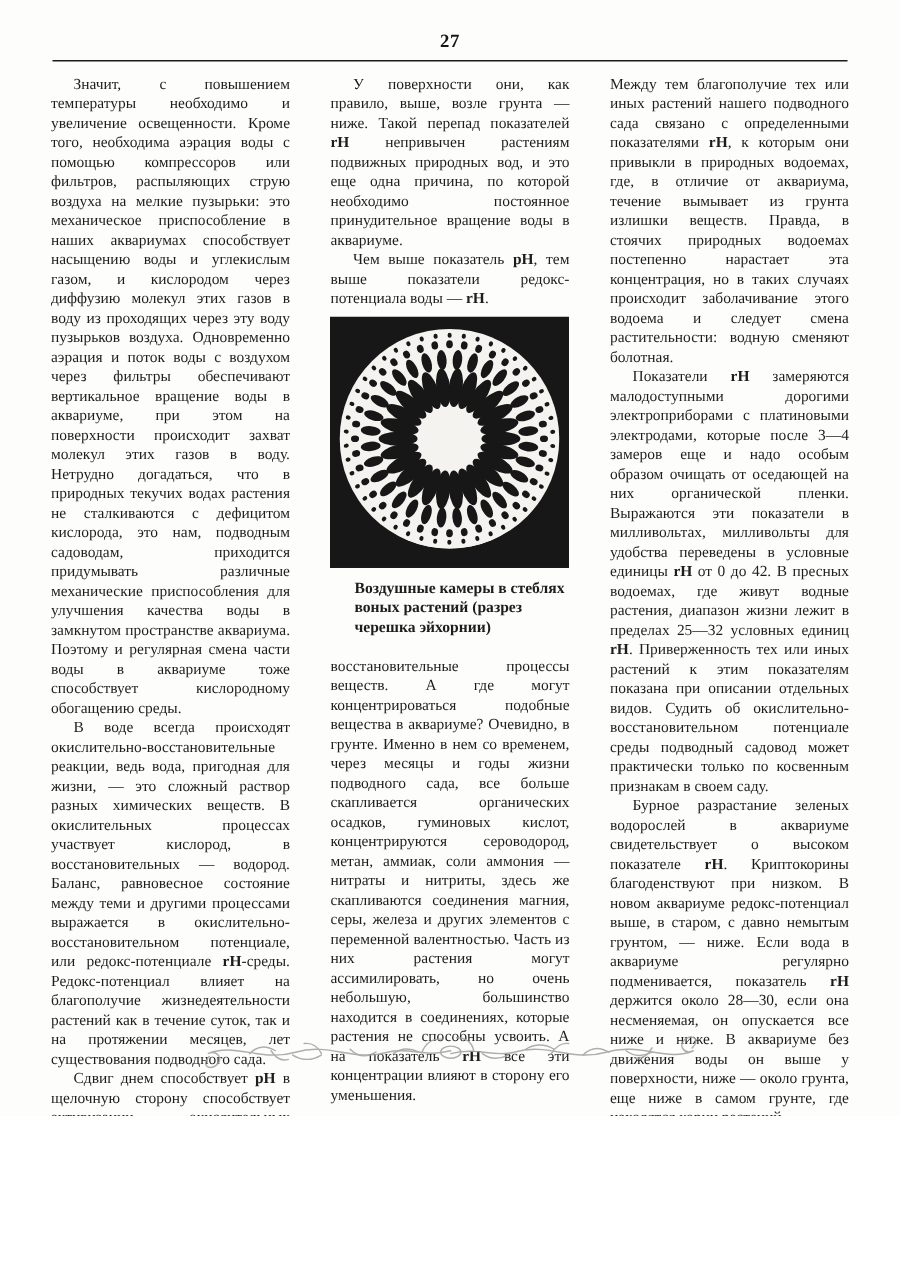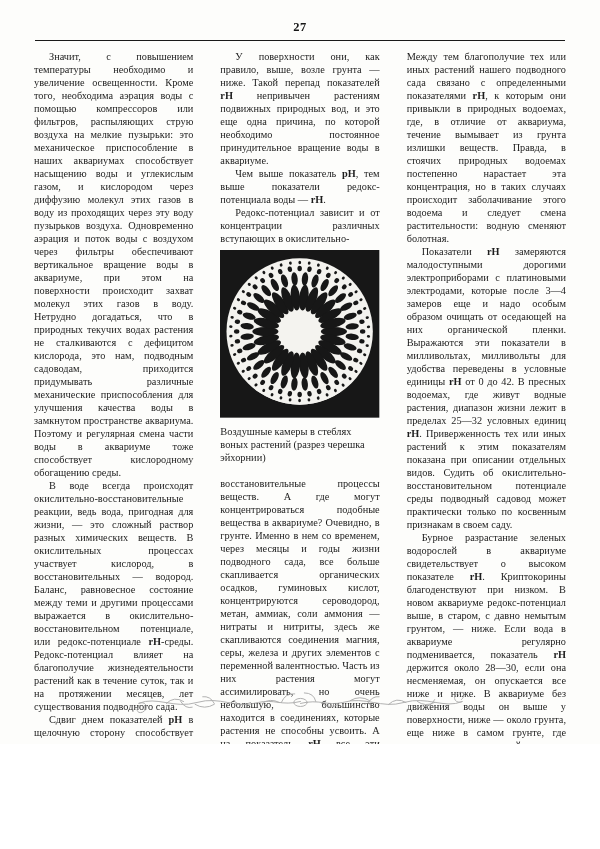--- a/index.html
+++ b/index.html
@@ -39,22 +39,22 @@
     text-align:justify;
     hyphens:auto;
     -webkit-hyphens:auto;
     overflow-wrap:break-word;
   }
   .para.indent{text-indent:15px;}
   .para b{font-weight:bold;}
   .stem-figure{margin:5px 0 7px 0;}
   .stem-figure svg{display:block;width:100%;height:auto;}
   .caption{
-    margin:0 0 12px 0;
-    font-weight:normal;
+    margin:0 0 12px 16px;
+    font-weight:bold;
     font-size:10.4px;
     line-height:13.4px;
     text-align:left;
   }
   .footer{
     position:absolute;
     left:0;right:0;bottom:24px;
     text-align:center;
   }
   .flourish{opacity:.85;}
@@ -63,26 +63,25 @@
 <body>
 
 <div class="page">
   <div class="page-number">27</div>
   <div class="header-rule"></div>
 
   <div class="content">
     <div class="col" id="col-0">
         <p class="para indent"><span>Значит, с повышением температуры необходимо и увеличение освещенности. Кроме того, необходима аэрация воды с помощью компрессоров или фильтров, распыляющих струю воздуха на мелкие пузырьки: это механическое приспособление в наших аквариумах способствует насыщению воды и углекислым газом, и кислородом через диффузию молекул этих газов в воду из проходящих через эту воду пузырьков воздуха. Одновременно аэрация и поток воды с воздухом через фильтры обеспечивают вертикальное вращение воды в аквариуме, при этом на поверхности происходит захват молекул этих газов в воду. Нетрудно догадаться, что в природных текучих водах растения не сталкиваются с дефицитом кислорода, это нам, подводным садоводам, приходится придумывать различные механические приспособления для улучшения качества воды в замкнутом пространстве аквариума. Поэтому и регулярная смена части воды в аквариуме тоже способствует кислородному обогащению среды.</span></p>
         <p class="para indent"><span>В воде всегда происходят окислительно-восстановительные реакции, ведь вода, пригодная для жизни, — это сложный раствор разных химических веществ. В окислительных процессах участвует кислород, в восстановительных — водород. Баланс, равновесное состояние между теми и другими процессами выражается в окислительно-восстановительном потенциале, или редокс-потенциале </span><b>rH</b><span>-среды. Редокс-потенциал влияет на благополучие жизнедеятельности растений как в течение суток, так и на протяжении месяцев, лет существования подводного сада.</span></p>
-        <p class="para indent"><span>Сдвиг днем показателей </span><b>pH</b><span> в щелочную сторону способствует активизации окислительных процессов, колебания этих показателей в кислую сторону активизируют восстановительные реакции.</span></p>
+        <p class="para indent"><span>Сдвиг днем способствует </span><b>pH</b><span> в щелочную сторону способствует активизации окислительных процессов, колебания этих показателей в кислую сторону активизируют восстановительные реакции.</span></p>
       </div>
     <div class="col" id="col-1">
         <p class="para indent"><span>У поверхности они, как правило, выше, возле грунта — ниже. Такой перепад показателей </span><b>rH</b><span> непривычен растениям подвижных природных вод, и это еще одна причина, по которой необходимо постоянное принудительное вращение воды в аквариуме.</span></p>
         <p class="para indent"><span>Чем выше показатель </span><b>pH</b><span>, тем выше показатели редокс-потенциала воды — </span><b>rH</b><span>.</span></p>
-        <p class="para indent"><span>Редокс-потенциал зависит и от концентрации различных вступающих в окислительно-</span></p>
         <figure class="stem-figure">
     <svg viewBox="0 0 172 181" aria-hidden="true">
       <rect x="0" y="0" width="172" height="181" fill="#171717"></rect>
       <circle cx="86" cy="88" r="79" fill="#f4f3ef"></circle>
       <circle cx="86" cy="90" r="77" fill="#f4f3ef"></circle>
       <g id="stem-rings">
               <ellipse cx="123.0" cy="88.0" rx="5" ry="14" transform="rotate(90.0 123.0 88.0)" fill="#171717"></ellipse>
               <ellipse cx="121.9" cy="96.9" rx="5" ry="14" transform="rotate(103.8 121.9 96.9)" fill="#171717"></ellipse>
               <ellipse cx="118.8" cy="105.2" rx="5" ry="14" transform="rotate(117.7 118.8 105.2)" fill="#171717"></ellipse>
               <ellipse cx="113.7" cy="112.5" rx="5" ry="14" transform="rotate(131.5 113.7 112.5)" fill="#171717"></ellipse>

